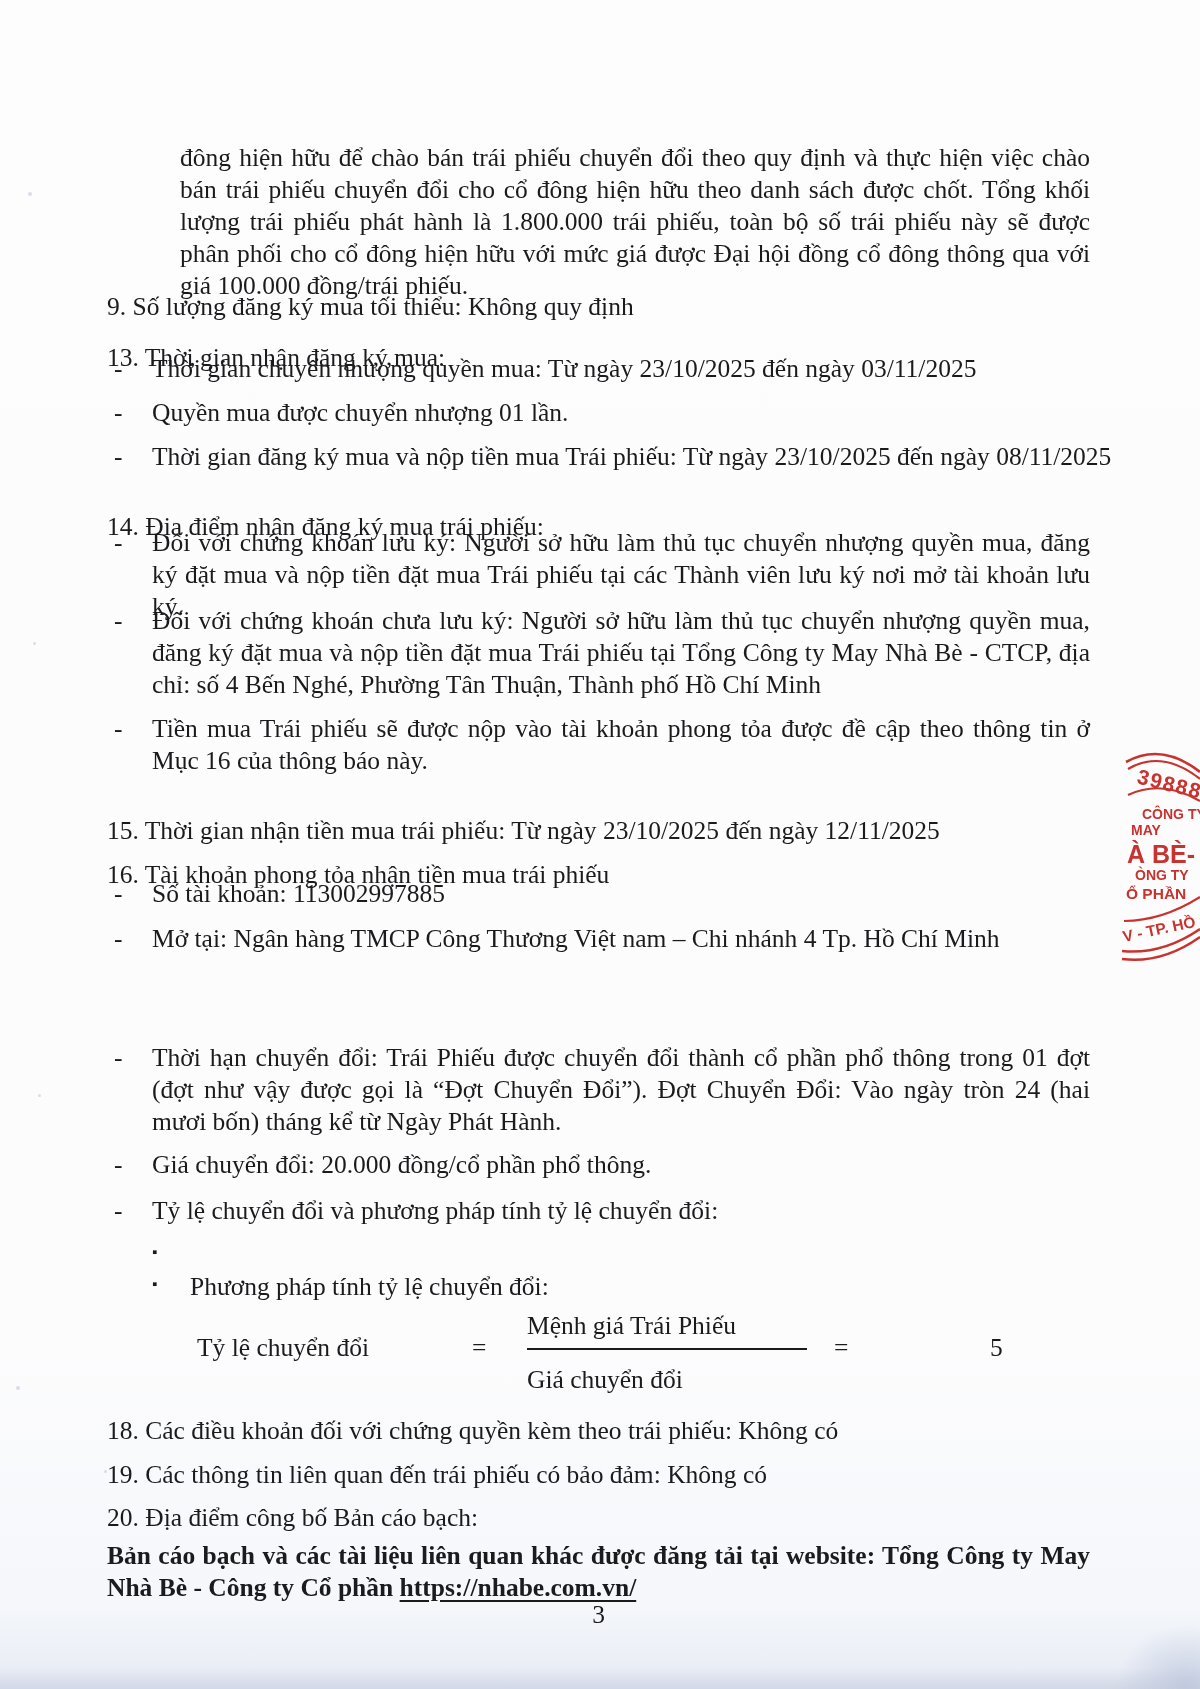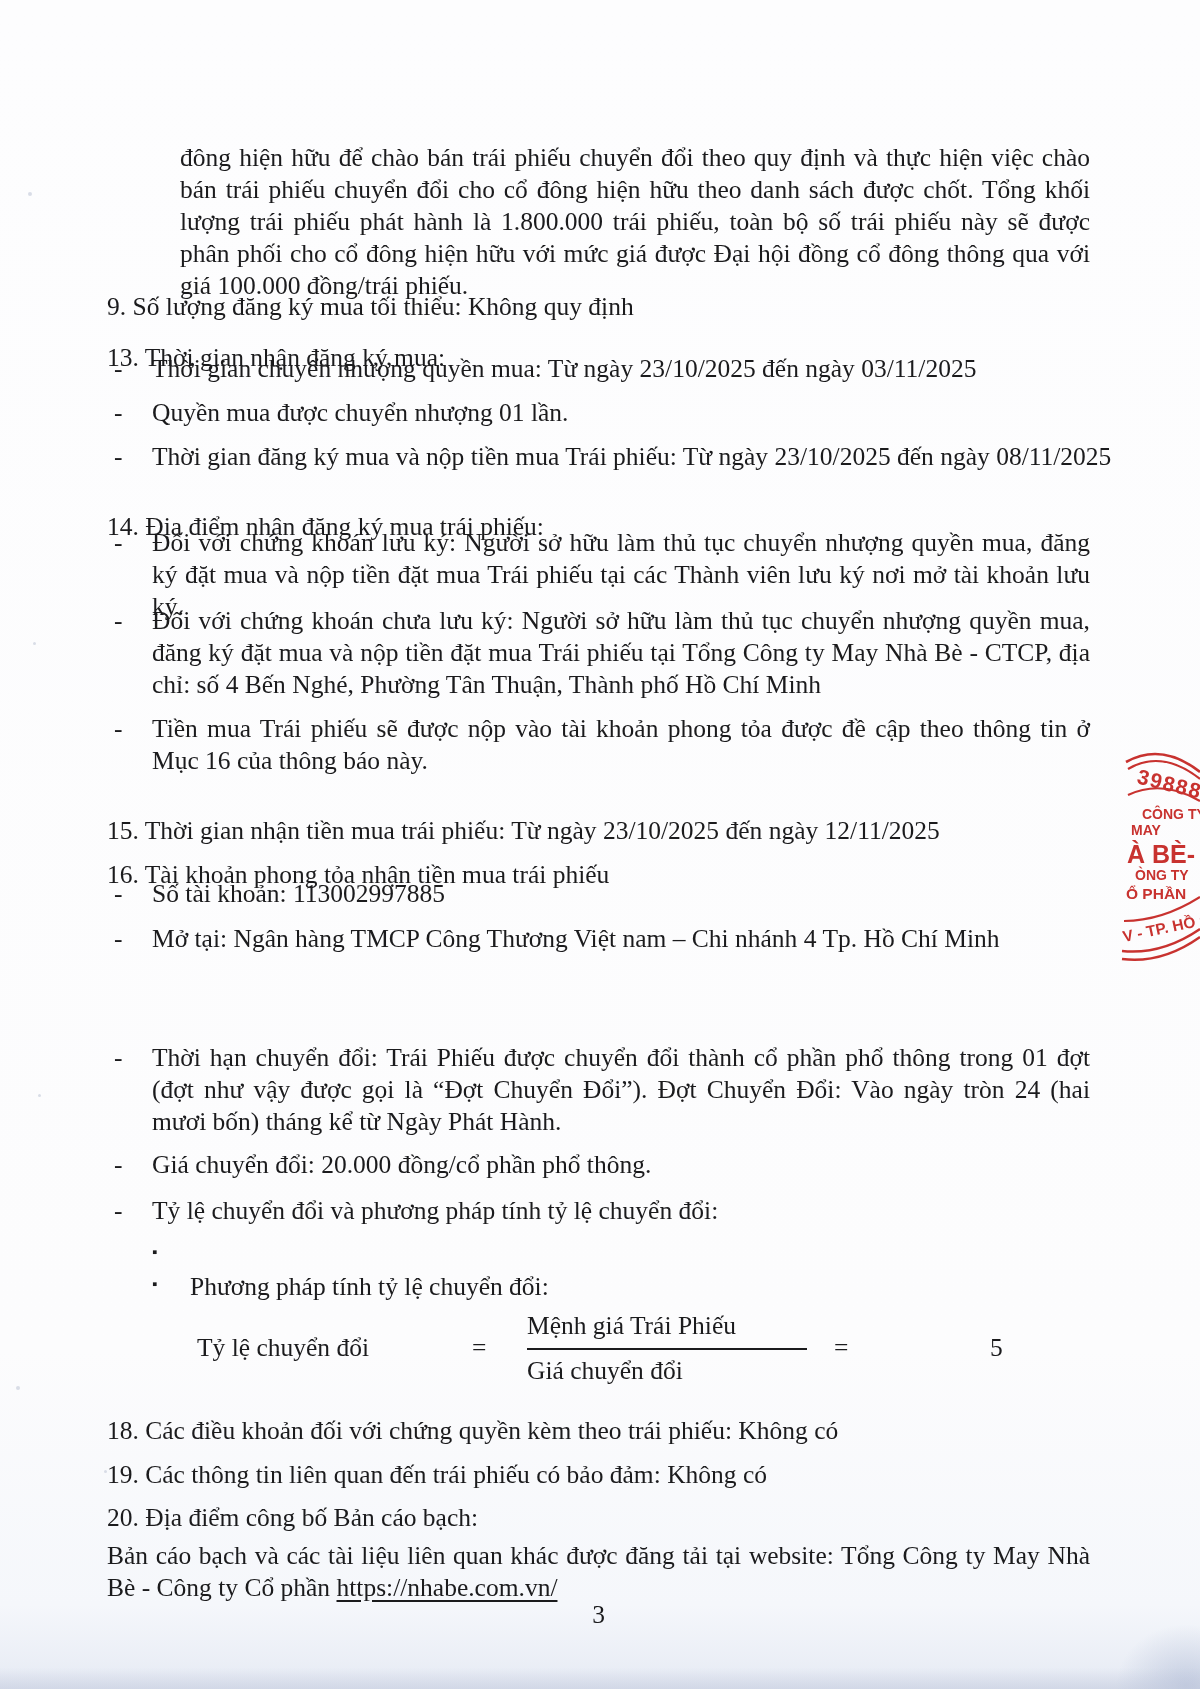--- a/index.html
+++ b/index.html
@@ -19,31 +19,31 @@
   .num-item{left:107px;width:983px;white-space:nowrap;}
   .num-item.wrap{white-space:normal;text-align:justify;}
   .para{left:180px;width:910px;text-align:justify;}
   .dash-item{left:107px;width:983px;padding-left:45px;box-sizing:border-box;}
   .dash-item .marker{position:absolute;left:7px;top:0;}
   .sub-item{left:107px;width:983px;padding-left:83px;box-sizing:border-box;}
   .sub-item .marker{position:absolute;left:45px;top:-3px;font-size:15px;}
   .justify{text-align:justify;}
   .nowrap{white-space:nowrap;}
   .italic{font-style:italic;}
-  .footer-para{left:107px;width:983px;text-align:justify;}
+  .footer-para{left:107px;width:983px;text-align:justify;font-weight:bold;}
   .page-number{left:107px;width:983px;text-align:center;}
   a.doc-link{color:#1b1b1d;text-decoration:underline;text-underline-offset:4px;}
 
   
   .formula{left:107px;top:1310px;width:983px;height:84px;}
   .f-label{position:absolute;left:90px;top:22px;}
   .f-eq1{position:absolute;left:365px;top:22px;}
   .fraction{position:absolute;left:420px;top:0;width:280px;text-align:left;}
   .fraction .numerator{display:block;padding-bottom:6px;border-bottom:2px solid #1b1b1d;}
-  .fraction .denominator{display:block;padding-top:5px;}
+  .fraction .denominator{display:block;padding-top:14px;}
   .f-eq2{position:absolute;left:727px;top:22px;}
   .f-result{position:absolute;left:883px;top:22px;}
 
   
   .stamp{position:absolute;left:1122px;top:738px;width:78px;height:228px;}
   .stamp svg{display:block;overflow:visible;}
   .stamp text{font-family:"Liberation Sans","DejaVu Sans",sans-serif;font-weight:bold;fill:#c8322f;}
   .stamp path{stroke:#c8322f;fill:none;}
 
   

